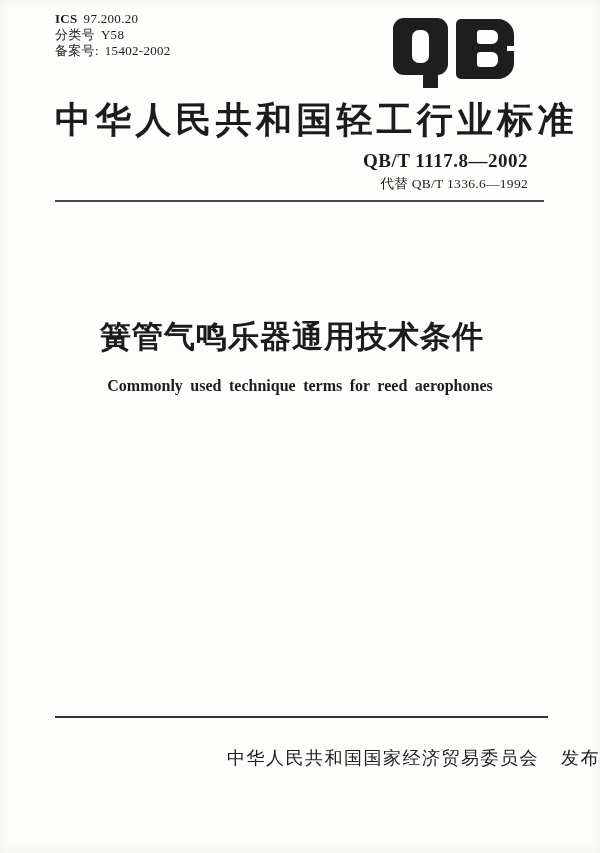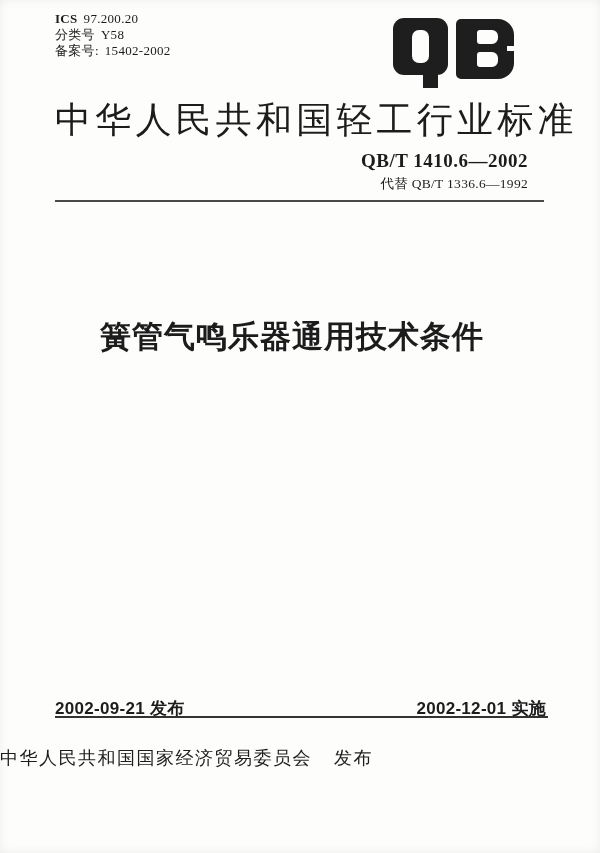--- a/index.html
+++ b/index.html
@@ -86,21 +86,21 @@
     width: 8px; height: 5px;
     background: #fdfdfc;
   }
 
   
   .org-title {
     position: absolute;
     left: 55px; right: 55px;
     top: 96px;
     font-size: 36px;
-    font-weight: normal;
+    font-weight: bold;
     white-space: nowrap;
     text-align: justify;
     letter-spacing: 4.2px;
     font-family: "Liberation Serif", "DejaVu Serif", serif;
   }
   .std-block {
     position: absolute;
     right: 72px;
     top: 150px;
     text-align: right;
@@ -160,21 +160,21 @@
     position: absolute;
     left: 55px; right: 52px;
     top: 716px;
     border: 0;
     border-top: 2.5px solid #333;
   }
   .publisher-row {
     position: absolute;
     left: 0; right: 0;
     top: 746px;
-    text-align: left;
+    text-align: right;
     font-size: 18px;
     letter-spacing: 1.5px;
   }
   .publish-label { margin-left: 22px; }
 </style>
 </head>
 <body>
 
 <div class="page">
 
@@ -192,32 +192,29 @@
     <div class="b-glyph">
       <div class="b-hole-top"></div>
       <div class="b-hole-bottom"></div>
       <div class="b-notch"></div>
     </div>
   </div>
 
   <h1 class="org-title">中华人民共和国轻工行业标准</h1>
 
   <div class="std-block">
-    <div class="std-no">QB/T 1410.6—2002</div>
+    <div class="std-no">QB/T 1117.8—2002</div>
     <div class="replaces">代替 QB/T 1336.6—1992</div>
   </div>
 
   <hr class="rule-top">
 
   <div class="title-zh">簧管气鸣乐器通用技术条件</div>
-
-  <div class="dates-row">
-    <div><span>2002-09-21</span> <span>发布</span></div>
-    <div><span>2002-12-01</span> <span>实施</span></div>
-  </div>
+  <div class="title-en">Commonly used technique terms for reed aerophones</div>
+
 
   <hr class="rule-bottom">
 
   <div class="publisher-row">
     <span>中华人民共和国国家经济贸易委员会</span><span class="publish-label">发布</span>
   </div>
 
 </div>
 
 </body></html>

